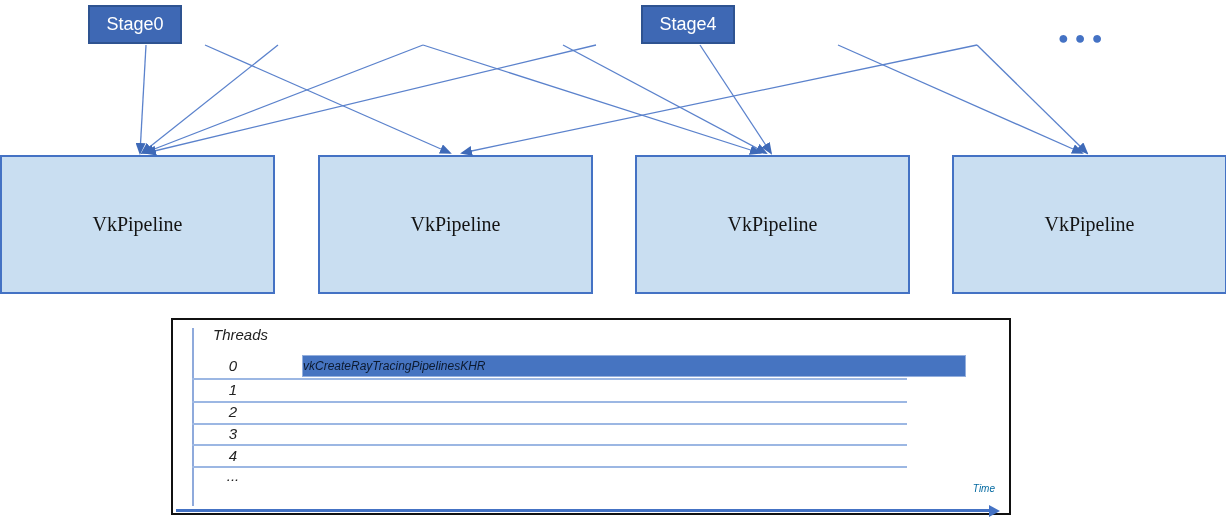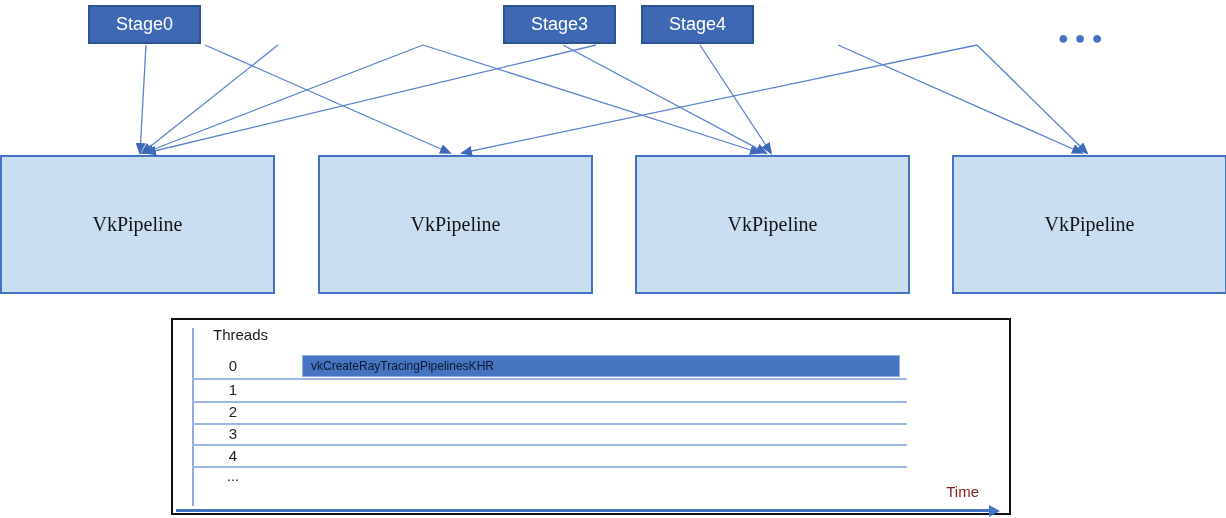--- a/index.html
+++ b/index.html
@@ -3,21 +3,21 @@
 <meta charset="utf-8">
 <style>
   html,body { margin:0; padding:0; background:#ffffff; }
   .canvas {
     position:relative; width:1226px; height:518px; background:#ffffff;
     font-family:"Liberation Sans", sans-serif; overflow:hidden;
   }
 
   
   .stage-box {
-    position:absolute; top:5px; width:113px; height:39px;
+    position:absolute; top:5px; width:94px; height:39px;
     background:#3e68b4; border:2px solid #2e5391; box-sizing:border-box;
     color:#ffffff; font-size:18px;
     display:flex; align-items:center; justify-content:center;
     z-index:2;
   }
   .ellipsis {
     position:absolute; left:1058px; top:28px;
     color:#4472c4; font-size:18px; font-weight:bold; letter-spacing:6px;
     z-index:2;
   }
@@ -37,49 +37,49 @@
     position:absolute; left:0; top:0; width:1226px; height:310px;
     z-index:3; pointer-events:none;
   }
   .connectors line { stroke:#5b82cc; stroke-width:1.3; }
 
   
   .timeline {
     position:absolute; left:171px; top:318px; width:840px; height:197px;
     border:2px solid #111111; box-sizing:border-box; background:#ffffff;
     z-index:2;
+    font-style:italic;
   }
   .tl-title { position:absolute; left:40px; top:6px; font-size:15px; color:#222222; }
   .tl-axis-v { position:absolute; left:19px; top:8px; width:2px; height:178px; background:#8faadc; }
   .tl-row-label {
     position:absolute; left:40px; width:40px; text-align:center;
     font-size:15px; color:#222222;
   }
   .tl-sep { position:absolute; left:19px; width:715px; height:2px; background:#9cb7e3; }
   .tl-bar {
-    position:absolute; left:129px; top:35px; width:598px; height:22px;
+    position:absolute; left:129px; top:35px; width:664px; height:22px;
     background:#4674c1; border:1px solid #94afdd; box-sizing:border-box;
-    color:#0c1a30; font-size:12px; line-height:20px; padding-left:8px;
+    color:#0c1a30; font-size:12px; line-height:20px; 
     white-space:nowrap; overflow:hidden;
   }
-  .tl-time { position:absolute; right:30px; top:163px; font-size:15px; color:#7f1d1d; }
+  .tl-time { position:absolute; right:14px; top:163px; font-size:10px; color:#0369a1; }
   .tl-xline { position:absolute; left:3px; top:189px; width:814px; height:3px; background:#4472c4; }
   .tl-xhead {
     position:absolute; left:816px; top:184.5px; width:0; height:0;
     border-left:11px solid #4472c4;
     border-top:6px solid transparent; border-bottom:6px solid transparent;
   }
 </style>
 </head>
 <body>
 
 <div class="canvas">
 
   <div class="stage-box" style="left:88px">Stage0</div>
-  <div class="stage-box" style="left:503px">Stage3</div>
   <div class="stage-box" style="left:641px">Stage4</div>
 
   <span class="ellipsis">●●●</span>
 
   <div class="pipeline-box" style="left:0px">VkPipeline</div>
   <div class="pipeline-box" style="left:318px">VkPipeline</div>
   <div class="pipeline-box" style="left:635px">VkPipeline</div>
   <div class="pipeline-box" style="left:952px">VkPipeline</div>
 
   <svg class="connectors" viewBox="0 0 1226 310" xmlns="http://www.w3.org/2000/svg">

